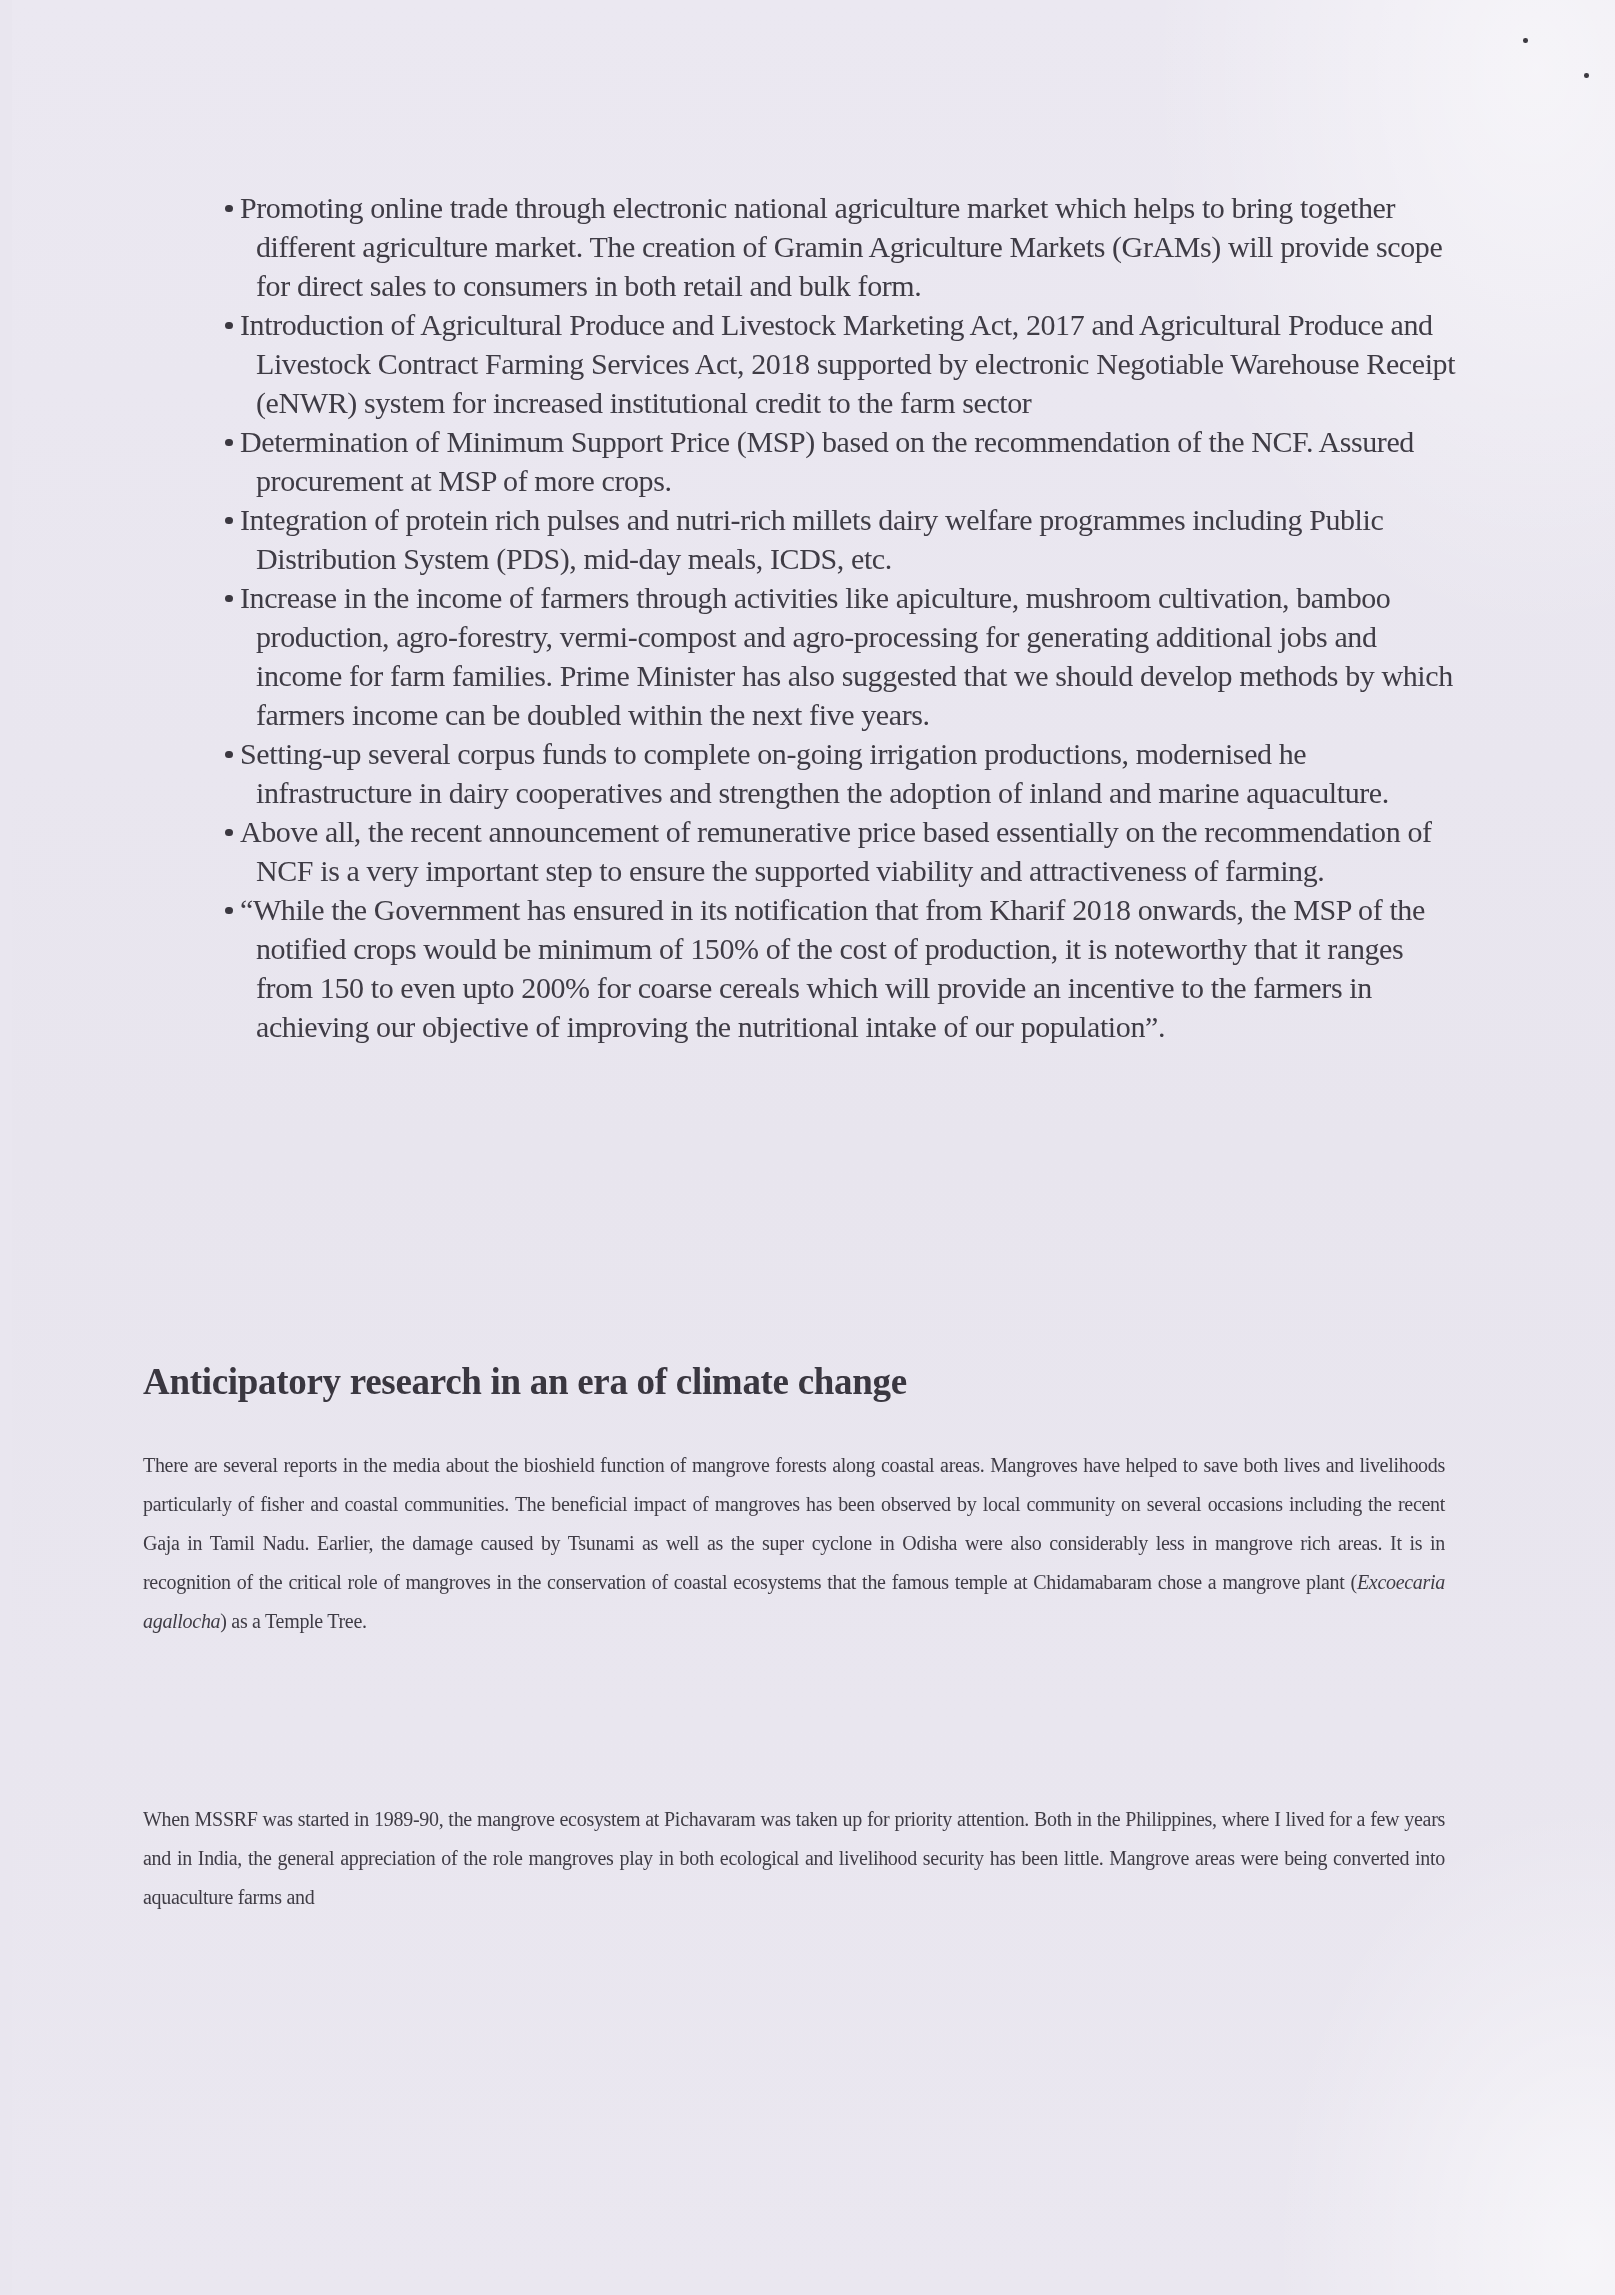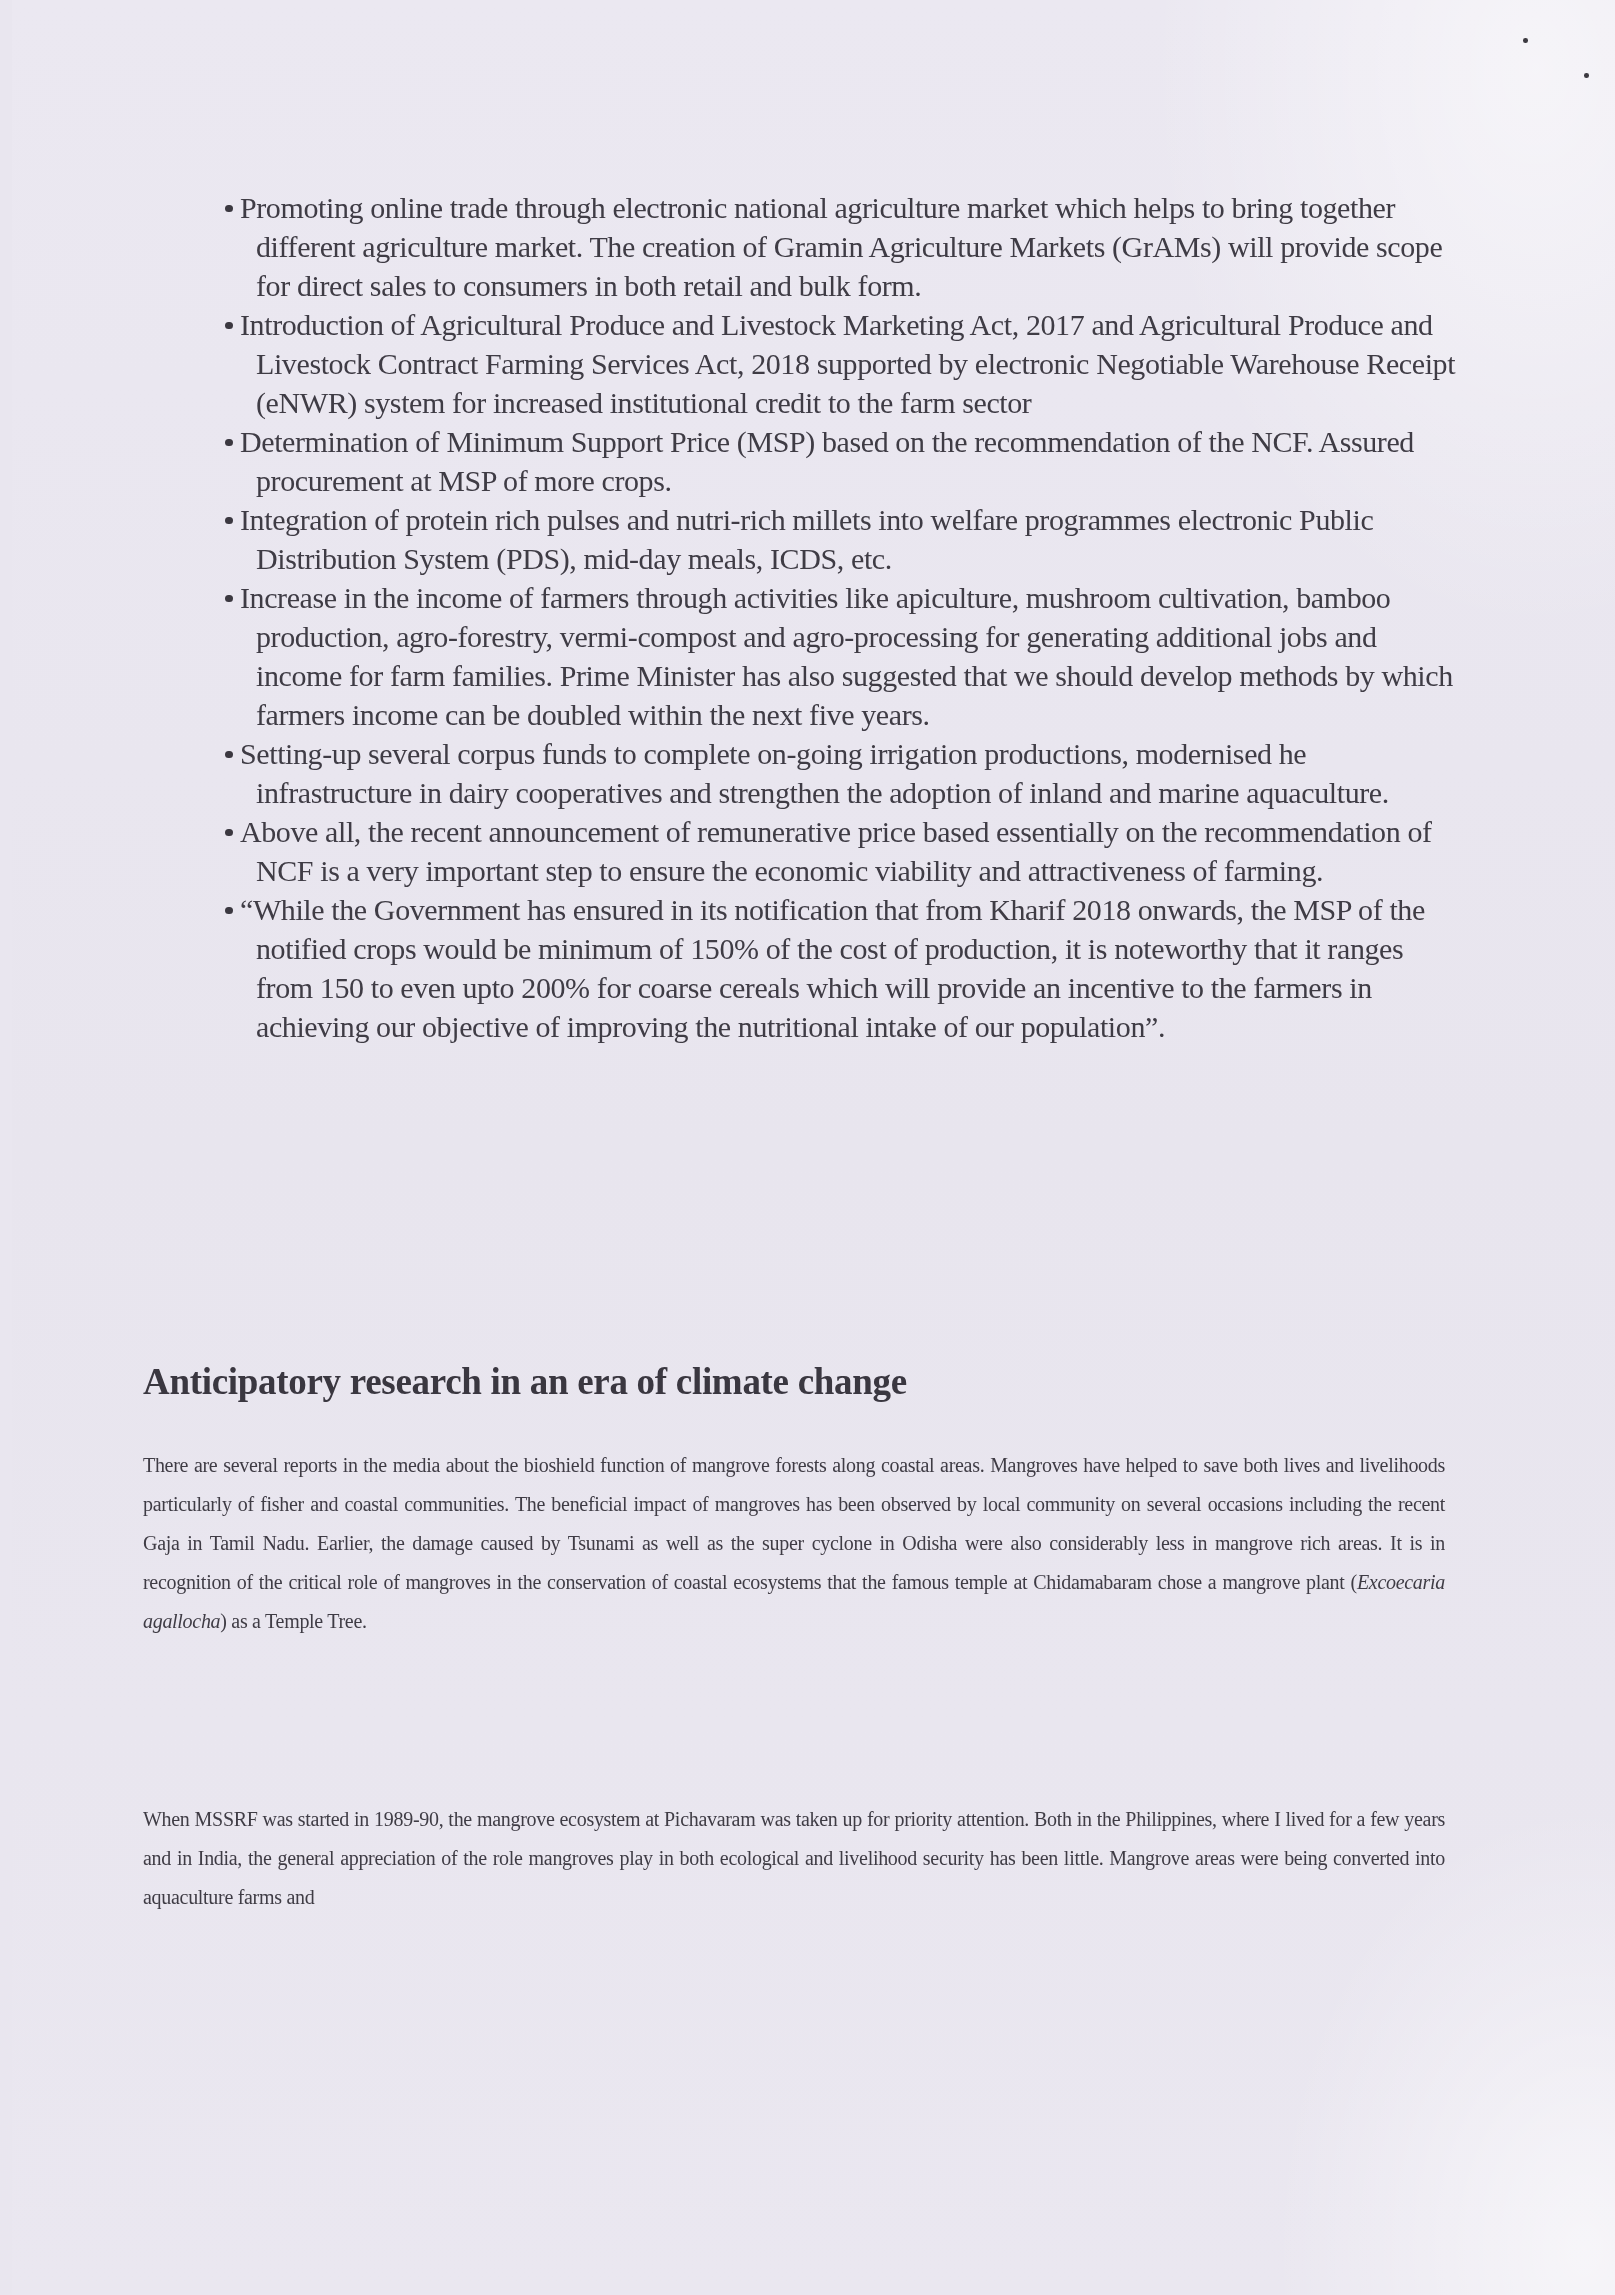--- a/index.html
+++ b/index.html
@@ -90,24 +90,24 @@
 <body>
 
 <div class="paper">
   <div class="speck s1"></div>
   <div class="speck s2"></div>
 
   <ul class="bullets">
     <li><span class="bullet-dot"></span><span>Promoting online trade through electronic national agriculture market which helps to bring together different agriculture market. The creation of Gramin Agriculture Markets (GrAMs) will provide scope for direct sales to consumers in both retail and bulk form.</span></li>
     <li><span class="bullet-dot"></span><span>Introduction of Agricultural Produce and Livestock Marketing Act, 2017 and Agricultural Produce and Livestock Contract Farming Services Act, 2018 supported by electronic Negotiable Warehouse Receipt (eNWR) system for increased institutional credit to the farm sector</span></li>
     <li><span class="bullet-dot"></span><span>Determination of Minimum Support Price (MSP) based on the recommendation of the NCF. Assured procurement at MSP of more crops.</span></li>
-    <li><span class="bullet-dot"></span><span>Integration of protein rich pulses and nutri-rich millets into welfare programmes electronic Public Distribution System (PDS), mid-day meals, ICDS, etc.</span></li>
+    <li><span class="bullet-dot"></span><span>Integration of protein rich pulses and nutri-rich millets dairy welfare programmes including Public Distribution System (PDS), mid-day meals, ICDS, etc.</span></li>
     <li><span class="bullet-dot"></span><span>Increase in the income of farmers through activities like apiculture, mushroom cultivation, bamboo production, agro-forestry, vermi-compost and agro-processing for generating additional jobs and income for farm families.  Prime Minister has also suggested that we should develop methods by which farmers income can be doubled within the next five years.</span></li>
     <li><span class="bullet-dot"></span><span>Setting-up several corpus funds to complete on-going irrigation productions, modernised he infrastructure in dairy cooperatives and strengthen the adoption of inland and marine aquaculture.</span></li>
-    <li><span class="bullet-dot"></span><span>Above all, the recent announcement of remunerative price based essentially on the recommendation of NCF is a very important step to ensure the economic viability and attractiveness of farming.</span></li>
+    <li><span class="bullet-dot"></span><span>Above all, the recent announcement of remunerative price based essentially on the recommendation of NCF is a very important step to ensure the supported viability and attractiveness of farming.</span></li>
     <li><span class="bullet-dot"></span><span>“While the Government has ensured in its notification that from Kharif 2018 onwards, the MSP of the notified crops would be minimum of 150% of the cost of production, it is noteworthy that it ranges from 150 to even upto 200% for coarse cereals which will provide an incentive to the farmers in achieving our objective of improving the nutritional intake of our population”.</span></li>
   </ul>
 
   <h2 class="section-heading">Anticipatory research in an era of climate change</h2>
 
   <p class="para p1"><span>There are several reports in the media about the bioshield function of mangrove forests along coastal areas. Mangroves have helped to save both lives and livelihoods particularly of fisher and coastal communities.  The beneficial impact of mangroves has been observed by local community on several occasions including the recent Gaja in Tamil Nadu. Earlier, the damage caused by Tsunami as well as the super cyclone in Odisha were also considerably less in mangrove rich areas. It is in recognition of the critical role of mangroves in the conservation of coastal ecosystems that the famous temple at Chidamabaram chose a mangrove plant (</span><em>Excoecaria agallocha</em><span>) as a Temple Tree.</span></p>
 
   <p class="para p2">When MSSRF was started in 1989-90, the mangrove ecosystem at Pichavaram was taken up for priority attention. Both in the Philippines, where I lived for a few years and in India, the general appreciation of the role mangroves play in both ecological and livelihood security has been little. Mangrove areas were being converted into aquaculture farms and</p>
 </div>
 

